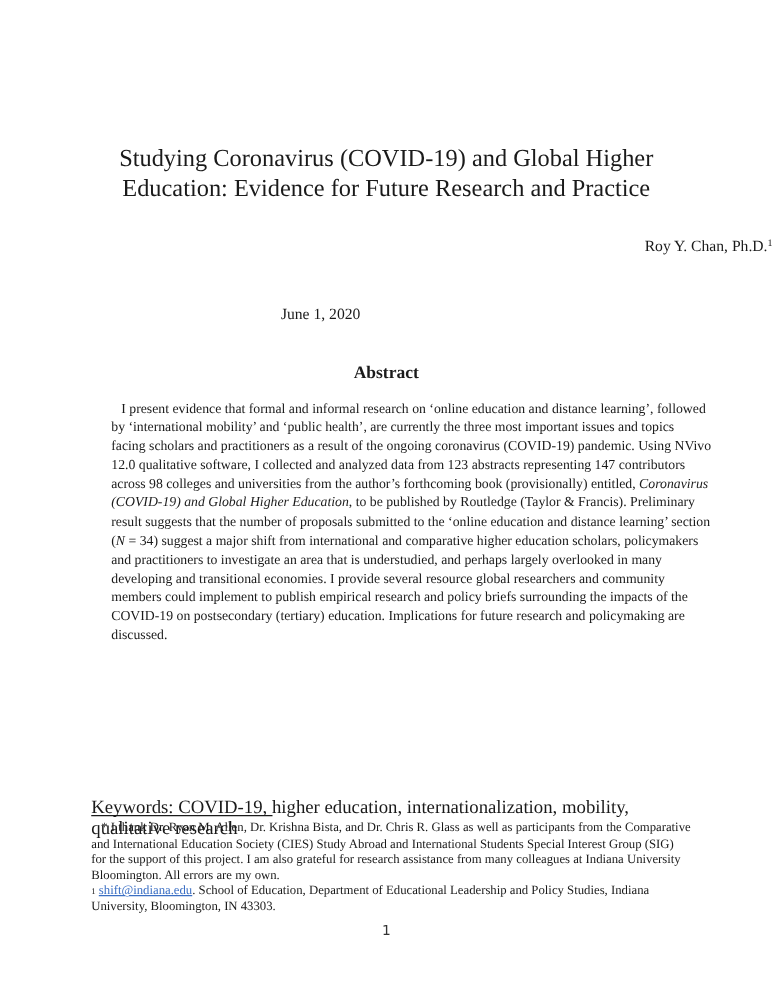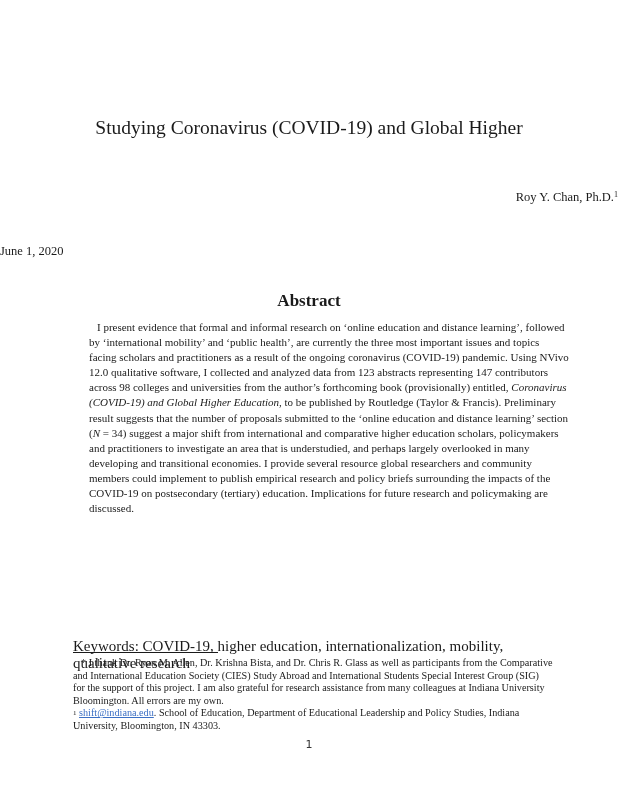--- a/index.html
+++ b/index.html
@@ -6,22 +6,22 @@
   body {
     width: 618px; height: 800px; position: relative; overflow: hidden;
     font-family: "Liberation Serif", "DejaVu Serif", serif; color: #1a1a1a;
   }
   .title {
     position: absolute; top: 116px; left: 0; width: 618px; text-align: center;
     font-weight: normal; font-size: 19.5px; line-height: 24px;
   }
   .author { position: absolute; top: 190px; left: 0; width: 618px; text-align: right; font-size: 12.5px; line-height: 15px; }
   .author sup { font-size: 8px; vertical-align: top; position: relative; top: -3px; }
-  .date { position: absolute; top: 244px; left: 0; width: 513px; font-size: 12.5px; }
-  .abstract-heading { position: absolute; top: 291px; left: 0; width: 618px; text-align: center; font-weight: bold; font-size: 17px; }
+  .date { position: absolute; top: 244px; left: 0; width: 513px; text-align: center; font-size: 12.5px; }
+  .abstract-heading { position: absolute; top: 291px; left: 0; width: 618px; text-align: center; font-weight: bold; font-size: 14px; }
   .abstract-body {
     position: absolute; top: 320px; left: 89px; width: 480px;
     font-size: 11px; line-height: 15.1px; text-indent: 8px;
   }
   .keywords { position: absolute; top: 622px; left: 73px; width: 480px; font-size: 15px; margin-top: 16px; }
   .fn-rule { position: absolute; top: 652px; left: 73px; width: 145px; height: 1px; background: #1a1a1a; }
   .footnotes { position: absolute; top: 657px; left: 73px; width: 480px; font-size: 10.2px; line-height: 12.6px; }
   .footnotes p { margin: 0; }
   .fn1 { text-indent: 8px; }
   .footnotes sup { font-size: 7px; vertical-align: top; }
@@ -29,20 +29,21 @@
   .page-number {
     position: absolute; top: 738px; left: 0; width: 618px; text-align: center;
     font-family: "DejaVu Sans", sans-serif; font-size: 11px; color: #333;
   }
 </style>
 </head>
 <body>
 
 <div class="title">
   <div>Studying Coronavirus (COVID-19) and Global Higher</div>
+  <div>Education: Evidence for Future Research and Practice</div>
 </div>
 
 <div class="author">
   <div><span>Roy Y. Chan, Ph.D.</span><sup>1</sup></div>
 </div>
 
 <div class="date">June 1, 2020</div>
 
 <div class="abstract-heading">Abstract</div>
 

